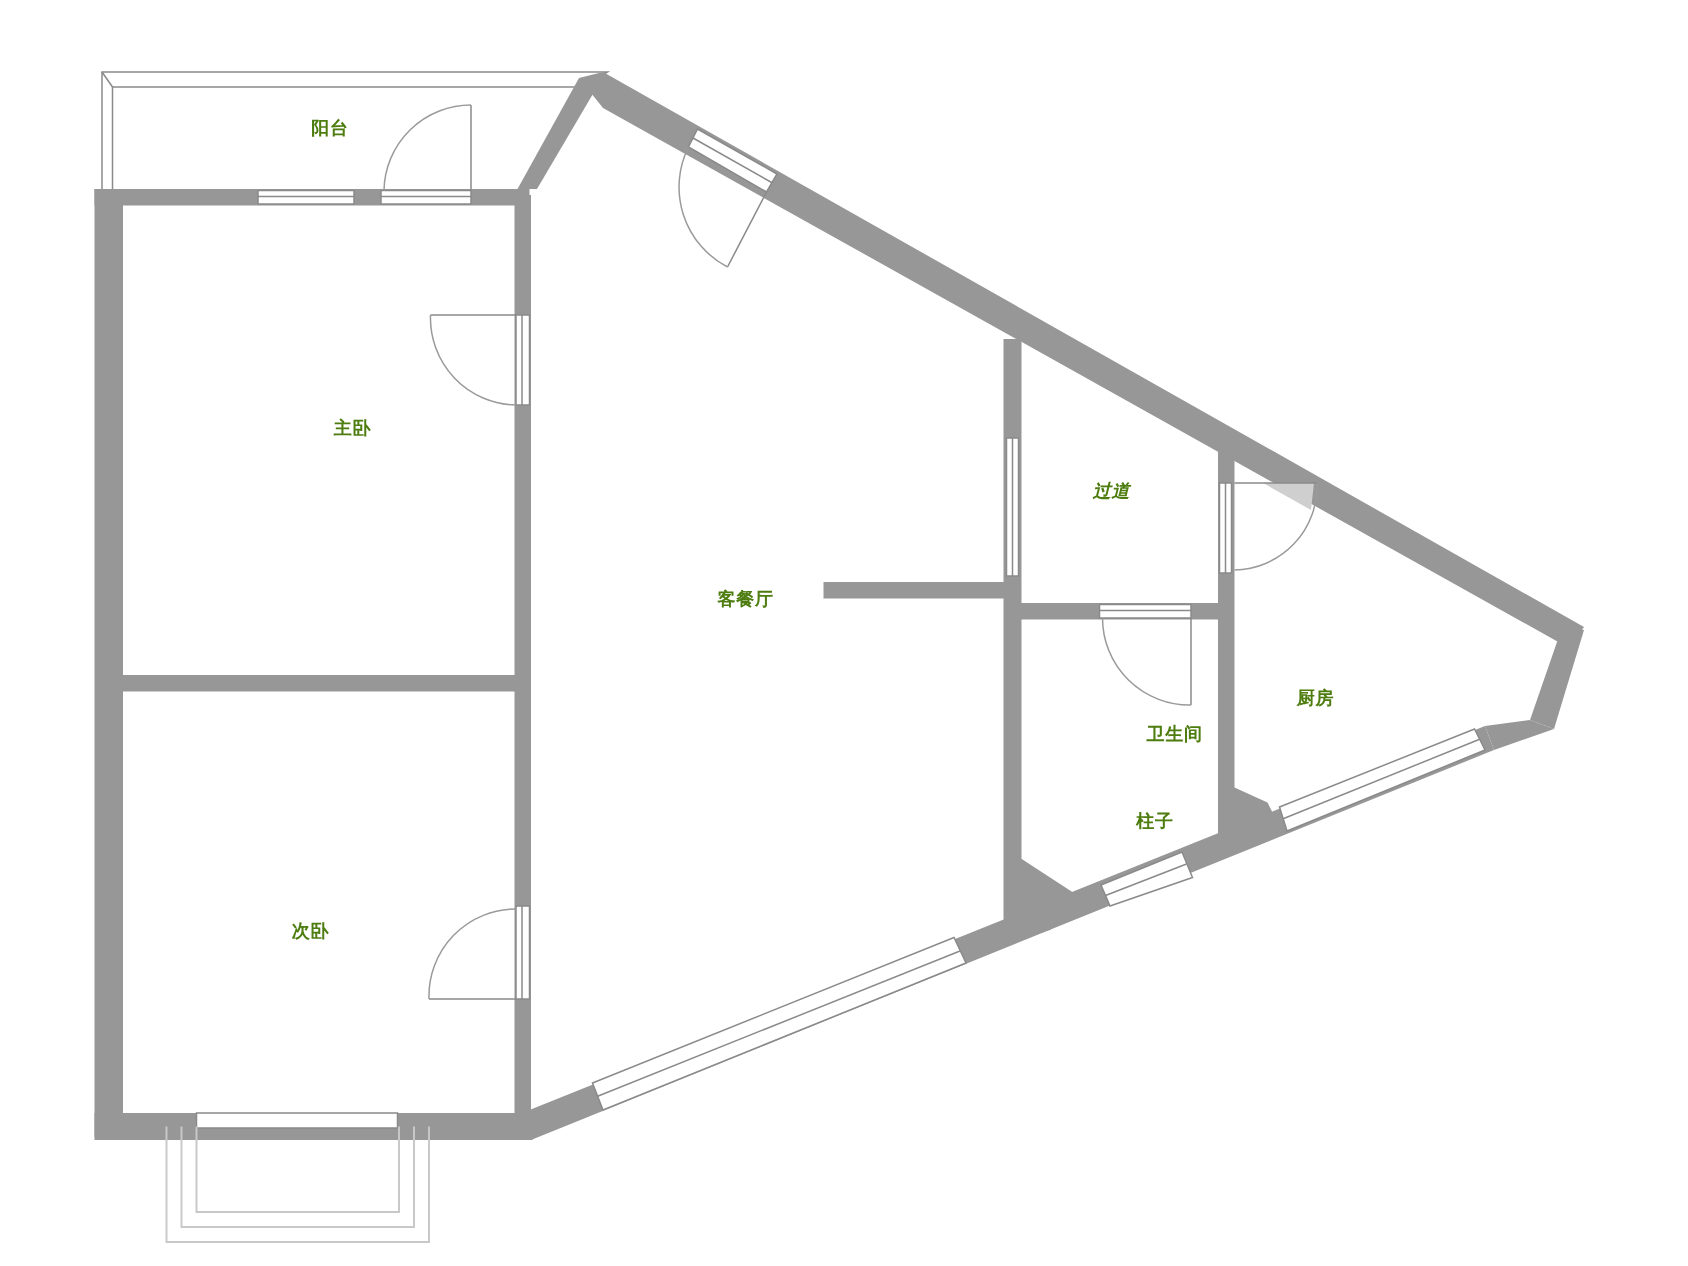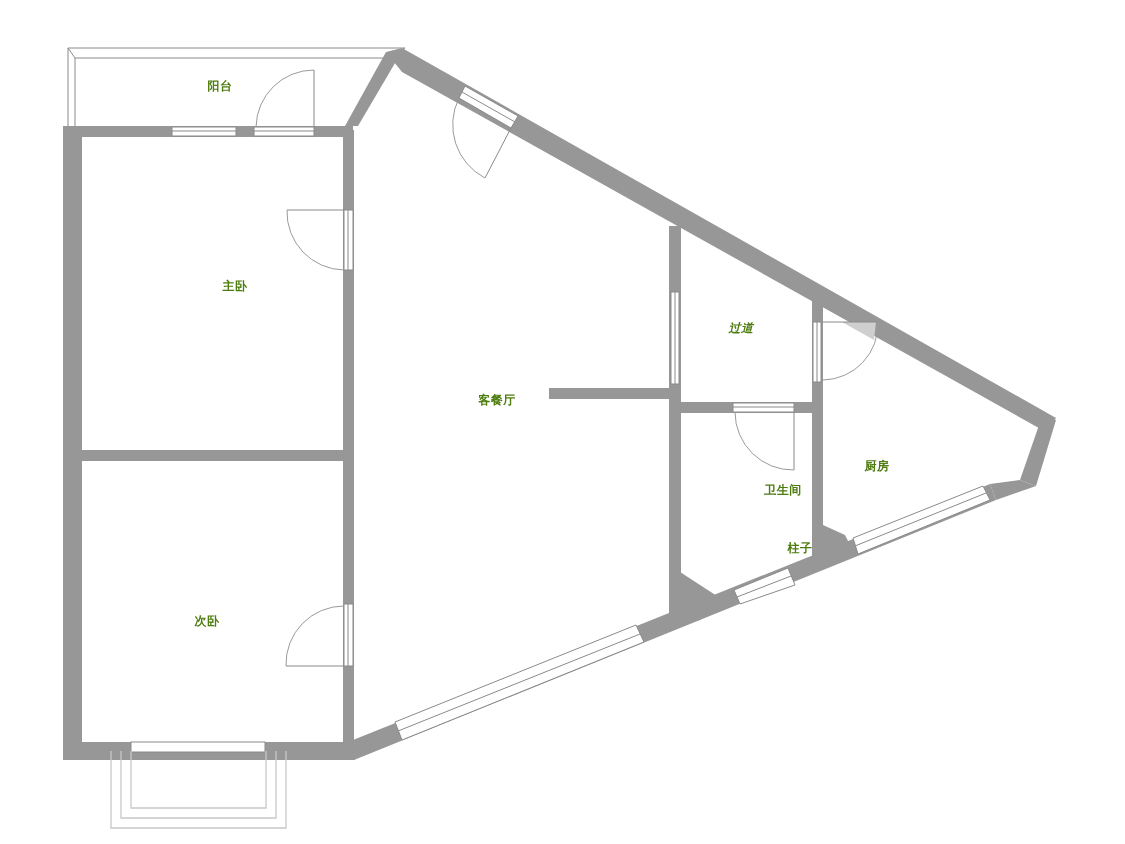--- a/index.html
+++ b/index.html
@@ -141,13 +141,13 @@
   </g>
 </svg>
 
 <div class="label" style="left:220px;top:86px;">阳台</div>
 <div class="label" style="left:207px;top:286px;margin-left:28px;">主卧</div>
 <div class="label" style="left:207px;top:621px;">次卧</div>
 <div class="label" style="left:497px;top:400px;">客餐厅</div>
 <div class="label" style="left:741px;top:328px;font-style:italic;">过道</div>
 <div class="label" style="left:877px;top:430px;margin-top:36px;">厨房</div>
 <div class="label" style="left:746px;top:490px;margin-left:37px;">卫生间</div>
-<div class="label" style="left:800px;top:548px;">柱子</div>
+<div class="label" style="left:770px;top:548px;">柱子</div>
 
 </body></html>

